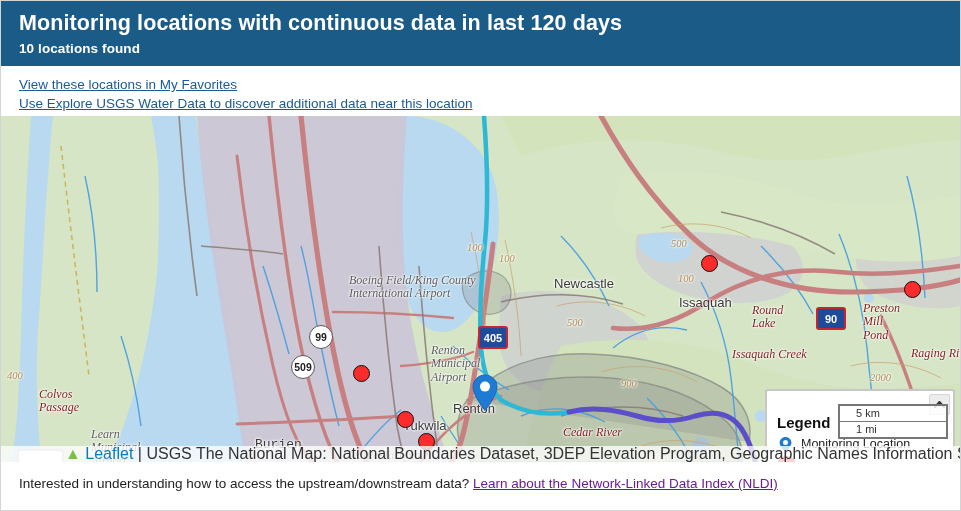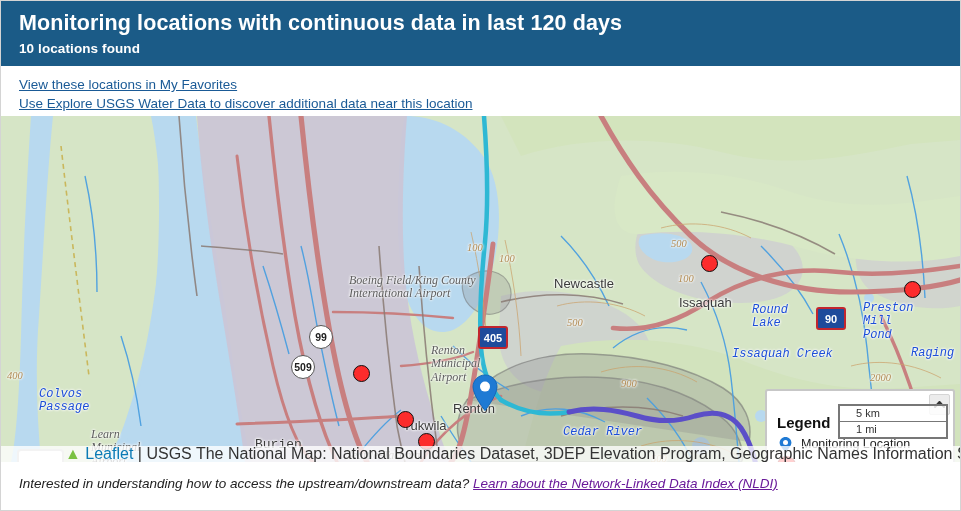--- a/index.html
+++ b/index.html
@@ -66,21 +66,21 @@
     font-size:12px;
     line-height:1.12;
     white-space:pre;
     text-shadow:0 0 3px #fff,0 0 3px #fff,0 0 2px #fff;
     pointer-events:none;
   }
   .lbl.city{
     font-family:"Liberation Sans", sans-serif;
     font-style:normal;color:#3a3a3a;font-size:13px;
   }
-  .lbl.water-lbl{color:#1d4ed8;font-family:Liberation Mono, monospace;}
+  .lbl.water-lbl{color:#7f1d1d;}
   .lbl.contour{color:#b08a52;font-size:10.5px;}
 
   
   .shield{
     position:absolute;width:22px;height:22px;border-radius:50%;
     background:#fff;border:1.3px solid #555;
     font-size:10.5px;font-weight:bold;color:#222;
     display:flex;align-items:center;justify-content:center;
     text-shadow:none;font-family:"Liberation Sans",sans-serif;
   }
@@ -149,21 +149,21 @@
     font-size:16px;color:#333;line-height:16px;
     padding-left:64px;white-space:nowrap;overflow:hidden;
     font-family:"Liberation Sans",sans-serif;
   }
   .attrib .lf{color:#0b7ab5;text-decoration:none;}
   .attrib .lf .leaf{color:#7ac143;}
 
   
   .footer{
     height:47px;box-sizing:border-box;
-    padding:14px 0 0 18px;background:#fff;font-size:13.5px;color:#222;font-style:italic;
+    padding:14px 0 0 18px;background:#fff;font-size:13.5px;color:#222;
   }
   .footer a{color:#6a1b9a;text-decoration:underline;}
 </style>
 </head>
 <body>
 
 <div class="page">
 
   <div class="header">
     <h1>Monitoring locations with continuous data in last 120 days</h1>

